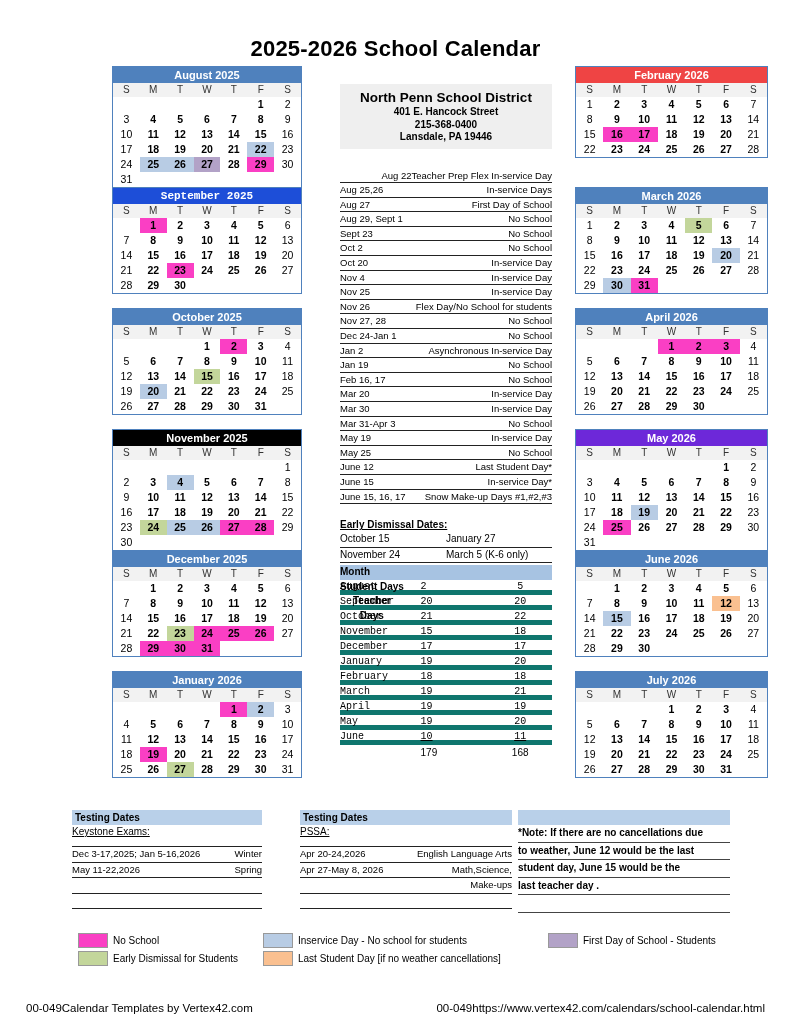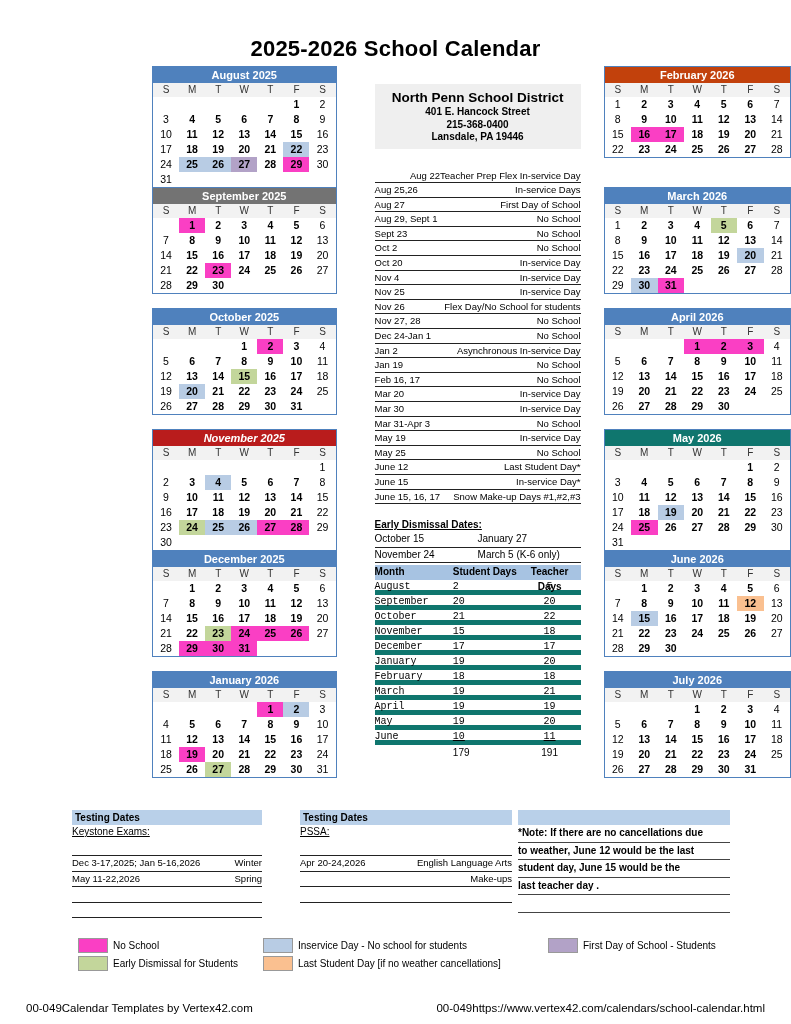--- a/index.html
+++ b/index.html
@@ -3,21 +3,21 @@
 <meta charset="utf-8">
 <style>
   * { box-sizing: border-box; margin: 0; padding: 0; }
   html,body { background:#fff; }
   .page {
     width: 791px; height: 1024px; margin: 0 auto; position: relative;
     background: #fff; font-family: "Liberation Sans", sans-serif; color:#000;
     overflow: hidden;
   }
   .title { text-align:center; font-size:22px; font-weight:bold; padding-top:36px; letter-spacing:0.2px; }
-  .content { display:flex; padding:4px 0 0 112px; height:732px;margin-left:40px; }
+  .content { display:flex; padding:4px 0 0 112px; height:732px; }
   .col-left { width:190px; margin-right:38px; }
   .col-mid { width:212px; margin-right:23px; }
   .col-right { width:193px; }
 
   
   .cal-slot { height:121px; }
   .mini-cal { border:1px solid #4F81BD; background:#fff; }
   .cal-head { height:16px; line-height:16px; text-align:center; color:#fff; font-size:11px; font-weight:bold; }
   .cal-grid { display:grid; grid-template-columns:repeat(7,1fr); }
   .dow { height:14px; line-height:14px; background:#F2F2F2; font-size:10px; text-align:center; color:#333; }
@@ -44,21 +44,21 @@
   .mt-c0 { width:38%; } .mt-c1 { width:32%; text-align:left; } .mt-c2 { width:30%; text-align:center; }
   .mt-data .ul { text-decoration:underline; }
   .mt-total { height:16px; line-height:16px; }
 
   
   .bottom { display:flex; padding-left:72px; margin-top:16px; }
   .t-box-l { width:190px; margin-right:38px; }
   .t-box-m { width:212px; margin-right:6px; }
   .t-box-r { width:212px; }
   .t-head { height:15px; line-height:15px; font-size:10px; font-weight:bold; padding-left:3px; }
-  .t-sub { font-size:10px; text-decoration:underline; border-bottom:1px solid #222; height:31px; line-height:14px; }
+  .t-sub { font-size:10px; text-decoration:underline; border-bottom:1px solid #222; height:22px; line-height:14px; }
   .t-row { display:flex; justify-content:space-between; border-bottom:1px solid #222; height:15.5px; line-height:14.5px; font-size:9.5px; }
   .note-line { font-size:10px; font-weight:bold; border-bottom:1px solid #444; height:17.5px; line-height:16.5px; }
 
   
   .legend { margin:20px 0 0 78px; }
   .lg-row { display:flex; align-items:center; margin-bottom:3px; }
   .lg-item { display:flex; align-items:center; }
   .lg-row .lg-item:nth-child(1) { width:185px; }
   .lg-row .lg-item:nth-child(2) { width:285px; }
   .lg-swatch { display:inline-block; width:30px; height:15px; border:1px solid #999; margin-right:5px; }
@@ -119,21 +119,21 @@
               <div class="day bd" style="background: rgb(178, 162, 199);">27</div>
               <div class="day bd">28</div>
               <div class="day bd" style="background: rgb(250, 63, 196);">29</div>
               <div class="day">30</div>
               <div class="day">31</div>
             </div>
           </div>
         </div>
         <div class="cal-slot">
           <div class="mini-cal">
-            <div class="cal-head" style="background: #737373;">September 2025</div>
+            <div class="cal-head" style="background: #1d4ed8; font-family: Liberation Mono, monospace;">September 2025</div>
             <div class="cal-grid">
               <div class="dow">S</div>
               <div class="dow">M</div>
               <div class="dow">T</div>
               <div class="dow">W</div>
               <div class="dow">T</div>
               <div class="dow">F</div>
               <div class="dow">S</div>
               <div class="day"></div>
               <div class="day bd" style="background: rgb(250, 63, 196);">1</div>
@@ -212,21 +212,21 @@
               <div class="day bd">27</div>
               <div class="day bd">28</div>
               <div class="day bd">29</div>
               <div class="day bd">30</div>
               <div class="day bd">31</div>
             </div>
           </div>
         </div>
         <div class="cal-slot">
           <div class="mini-cal">
-            <div class="cal-head" style="background: #b91c1c; font-style: italic;">November 2025</div>
+            <div class="cal-head" style="background: #000000;">November 2025</div>
             <div class="cal-grid">
               <div class="dow">S</div>
               <div class="dow">M</div>
               <div class="dow">T</div>
               <div class="dow">W</div>
               <div class="dow">T</div>
               <div class="dow">F</div>
               <div class="dow">S</div>
               <div class="day"></div>
               <div class="day"></div>
@@ -475,21 +475,21 @@
               <span class="ed-r">January 27</span>
             </div>
             <div class="ed-row">
               <span class="ed-l">November 24</span>
               <span class="ed-r">March 5 (K-6 only)</span>
             </div>
           </div>
       </div>
 
       <div class="month-table">
-          <div class="mt-row mt-head" style="background: rgb(167, 195, 226);">
+          <div class="mt-row mt-head" style="background: rgb(167, 195, 226); flex-direction: column;">
             <span class="mt-c0">Month</span>
             <span class="mt-c1">Student Days</span>
             <span class="mt-c2">Teacher Days</span>
           </div>
           <div class="mt-row mt-data">
             <span class="mt-c0">August</span>
             <span class="mt-c1">2</span>
             <span class="mt-c2">5</span>
           </div>
           <div class="mt-row mt-data">
@@ -538,29 +538,29 @@
             <span class="mt-c2">20</span>
           </div>
           <div class="mt-row mt-data">
             <span class="mt-c0">June</span>
             <span class="mt-c1 ul">10</span>
             <span class="mt-c2 ul">11</span>
           </div>
           <div class="mt-row mt-total">
             <span class="mt-c0"></span>
             <span class="mt-c1">179</span>
-            <span class="mt-c2">191</span>
+            <span class="mt-c2">168</span>
           </div>
         </div>
     </div>
 
     <div class="col-right">
         <div class="cal-slot">
           <div class="mini-cal">
-            <div class="cal-head" style="background: #c2410c;">February 2026</div>
+            <div class="cal-head" style="background: #ef4444;">February 2026</div>
             <div class="cal-grid">
               <div class="dow">S</div>
               <div class="dow">M</div>
               <div class="dow">T</div>
               <div class="dow">W</div>
               <div class="dow">T</div>
               <div class="dow">F</div>
               <div class="dow">S</div>
               <div class="day">1</div>
               <div class="day bd">2</div>
@@ -680,21 +680,21 @@
               <div class="day">26</div>
               <div class="day bd">27</div>
               <div class="day bd">28</div>
               <div class="day bd">29</div>
               <div class="day bd">30</div>
             </div>
           </div>
         </div>
         <div class="cal-slot">
           <div class="mini-cal">
-            <div class="cal-head" style="background: #0f766e;">May 2026</div>
+            <div class="cal-head" style="background: #6d28d9;">May 2026</div>
             <div class="cal-grid">
               <div class="dow">S</div>
               <div class="dow">M</div>
               <div class="dow">T</div>
               <div class="dow">W</div>
               <div class="dow">T</div>
               <div class="dow">F</div>
               <div class="dow">S</div>
               <div class="day"></div>
               <div class="day"></div>
@@ -853,20 +853,24 @@
         </div>
       </div>
     <div class="t-box-m">
         <div class="t-head" style="background: rgb(185, 208, 233);">Testing Dates</div>
         <div class="t-sub">PSSA:</div>
         <div class="t-row">
           <span class="t-l">Apr 20-24,2026</span>
           <span class="t-r">English Language Arts</span>
         </div>
         <div class="t-row">
+          <span class="t-l">Apr 27-May 8, 2026</span>
+          <span class="t-r">Math,Science,</span>
+        </div>
+        <div class="t-row">
           <span class="t-l"></span>
           <span class="t-r">Make-ups</span>
         </div>
         <div class="t-row">
           <span class="t-l"></span>
           <span class="t-r"></span>
         </div>
       </div>
     <div class="t-box-r">
         <div class="t-head" style="background: rgb(185, 208, 233);">&nbsp;</div>

